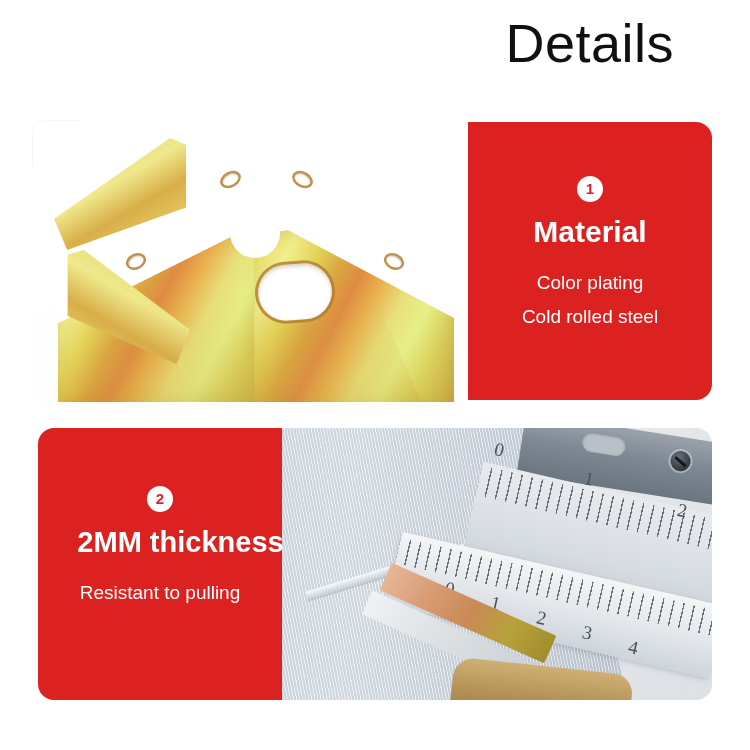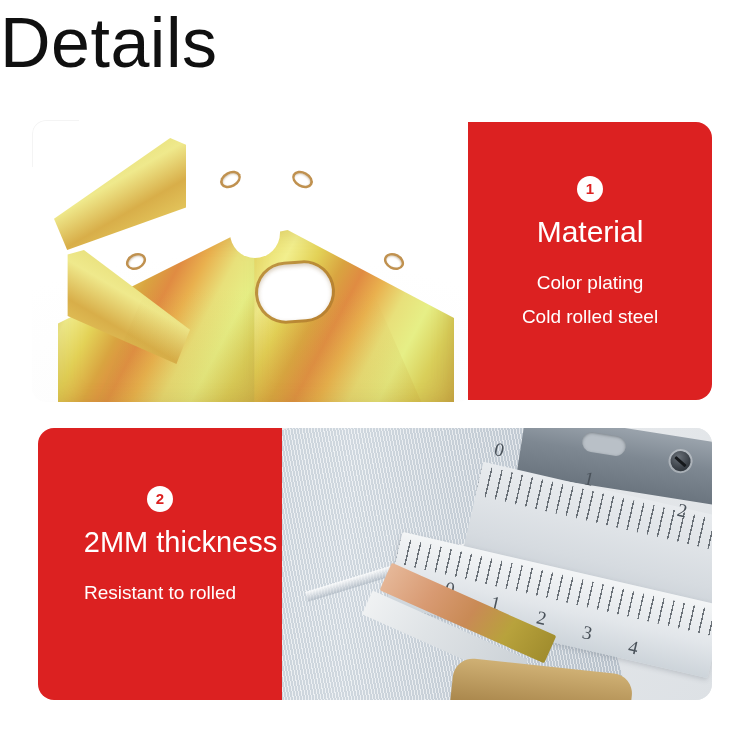--- a/index.html
+++ b/index.html
@@ -15,22 +15,22 @@
     font-family: "Liberation Sans", sans-serif;
     -webkit-font-smoothing: antialiased;
   }
 
   
   .page-title {
     position: absolute;
     left: 0;
     top: 12px;
     width: 674px;
-    text-align: left;
-    font-size: 70px;
+    text-align: right;
+    font-size: 54px;
     line-height: 62px;
     font-weight: 400;
     color: #101010;
     letter-spacing: 0.5px;
   }
 
   
   .row1-photo {
     position: absolute;
     left: 32px;
@@ -161,21 +161,21 @@
     font-size: 15px;
     font-weight: 700;
     line-height: 26px;
     text-align: center;
     margin-bottom: 10px;
   }
   .panel-heading {
     color: #ffffff;
     font-size: 30px;
     line-height: 40px;
-    font-weight: 400;
+    font-weight: 700;
     white-space: nowrap;
     margin-bottom: 14px;
   }
   .panel-2 .panel-heading { font-size: 29px; margin-left: 41px; }
   .panel-line {
     color: #ffffff;
     font-size: 19px;
     line-height: 34px;
     font-weight: 400;
     white-space: nowrap;
@@ -342,21 +342,21 @@
 <div class="info-panel panel-1">
   <div class="badge">1</div>
   <div class="panel-heading">Material</div>
   <div class="panel-line">Color plating</div>
   <div class="panel-line">Cold rolled steel</div>
 </div>
 
 <div class="info-panel panel-2">
   <div class="badge">2</div>
   <div class="panel-heading">2MM thickness</div>
-  <div class="panel-line">Resistant to rolled</div>
+  <div class="panel-line">Resistant to pulling</div>
 </div>
 
 <div class="row2-photo">
   <div class="cal-bg"></div>
   <div class="cal-body"></div>
   <div class="cal-body-edge"></div>
   <div class="cal-brass"></div>
 
   <div class="cal-jaw">
     <div class="screw" style="left:150px; top:14px;"></div>

